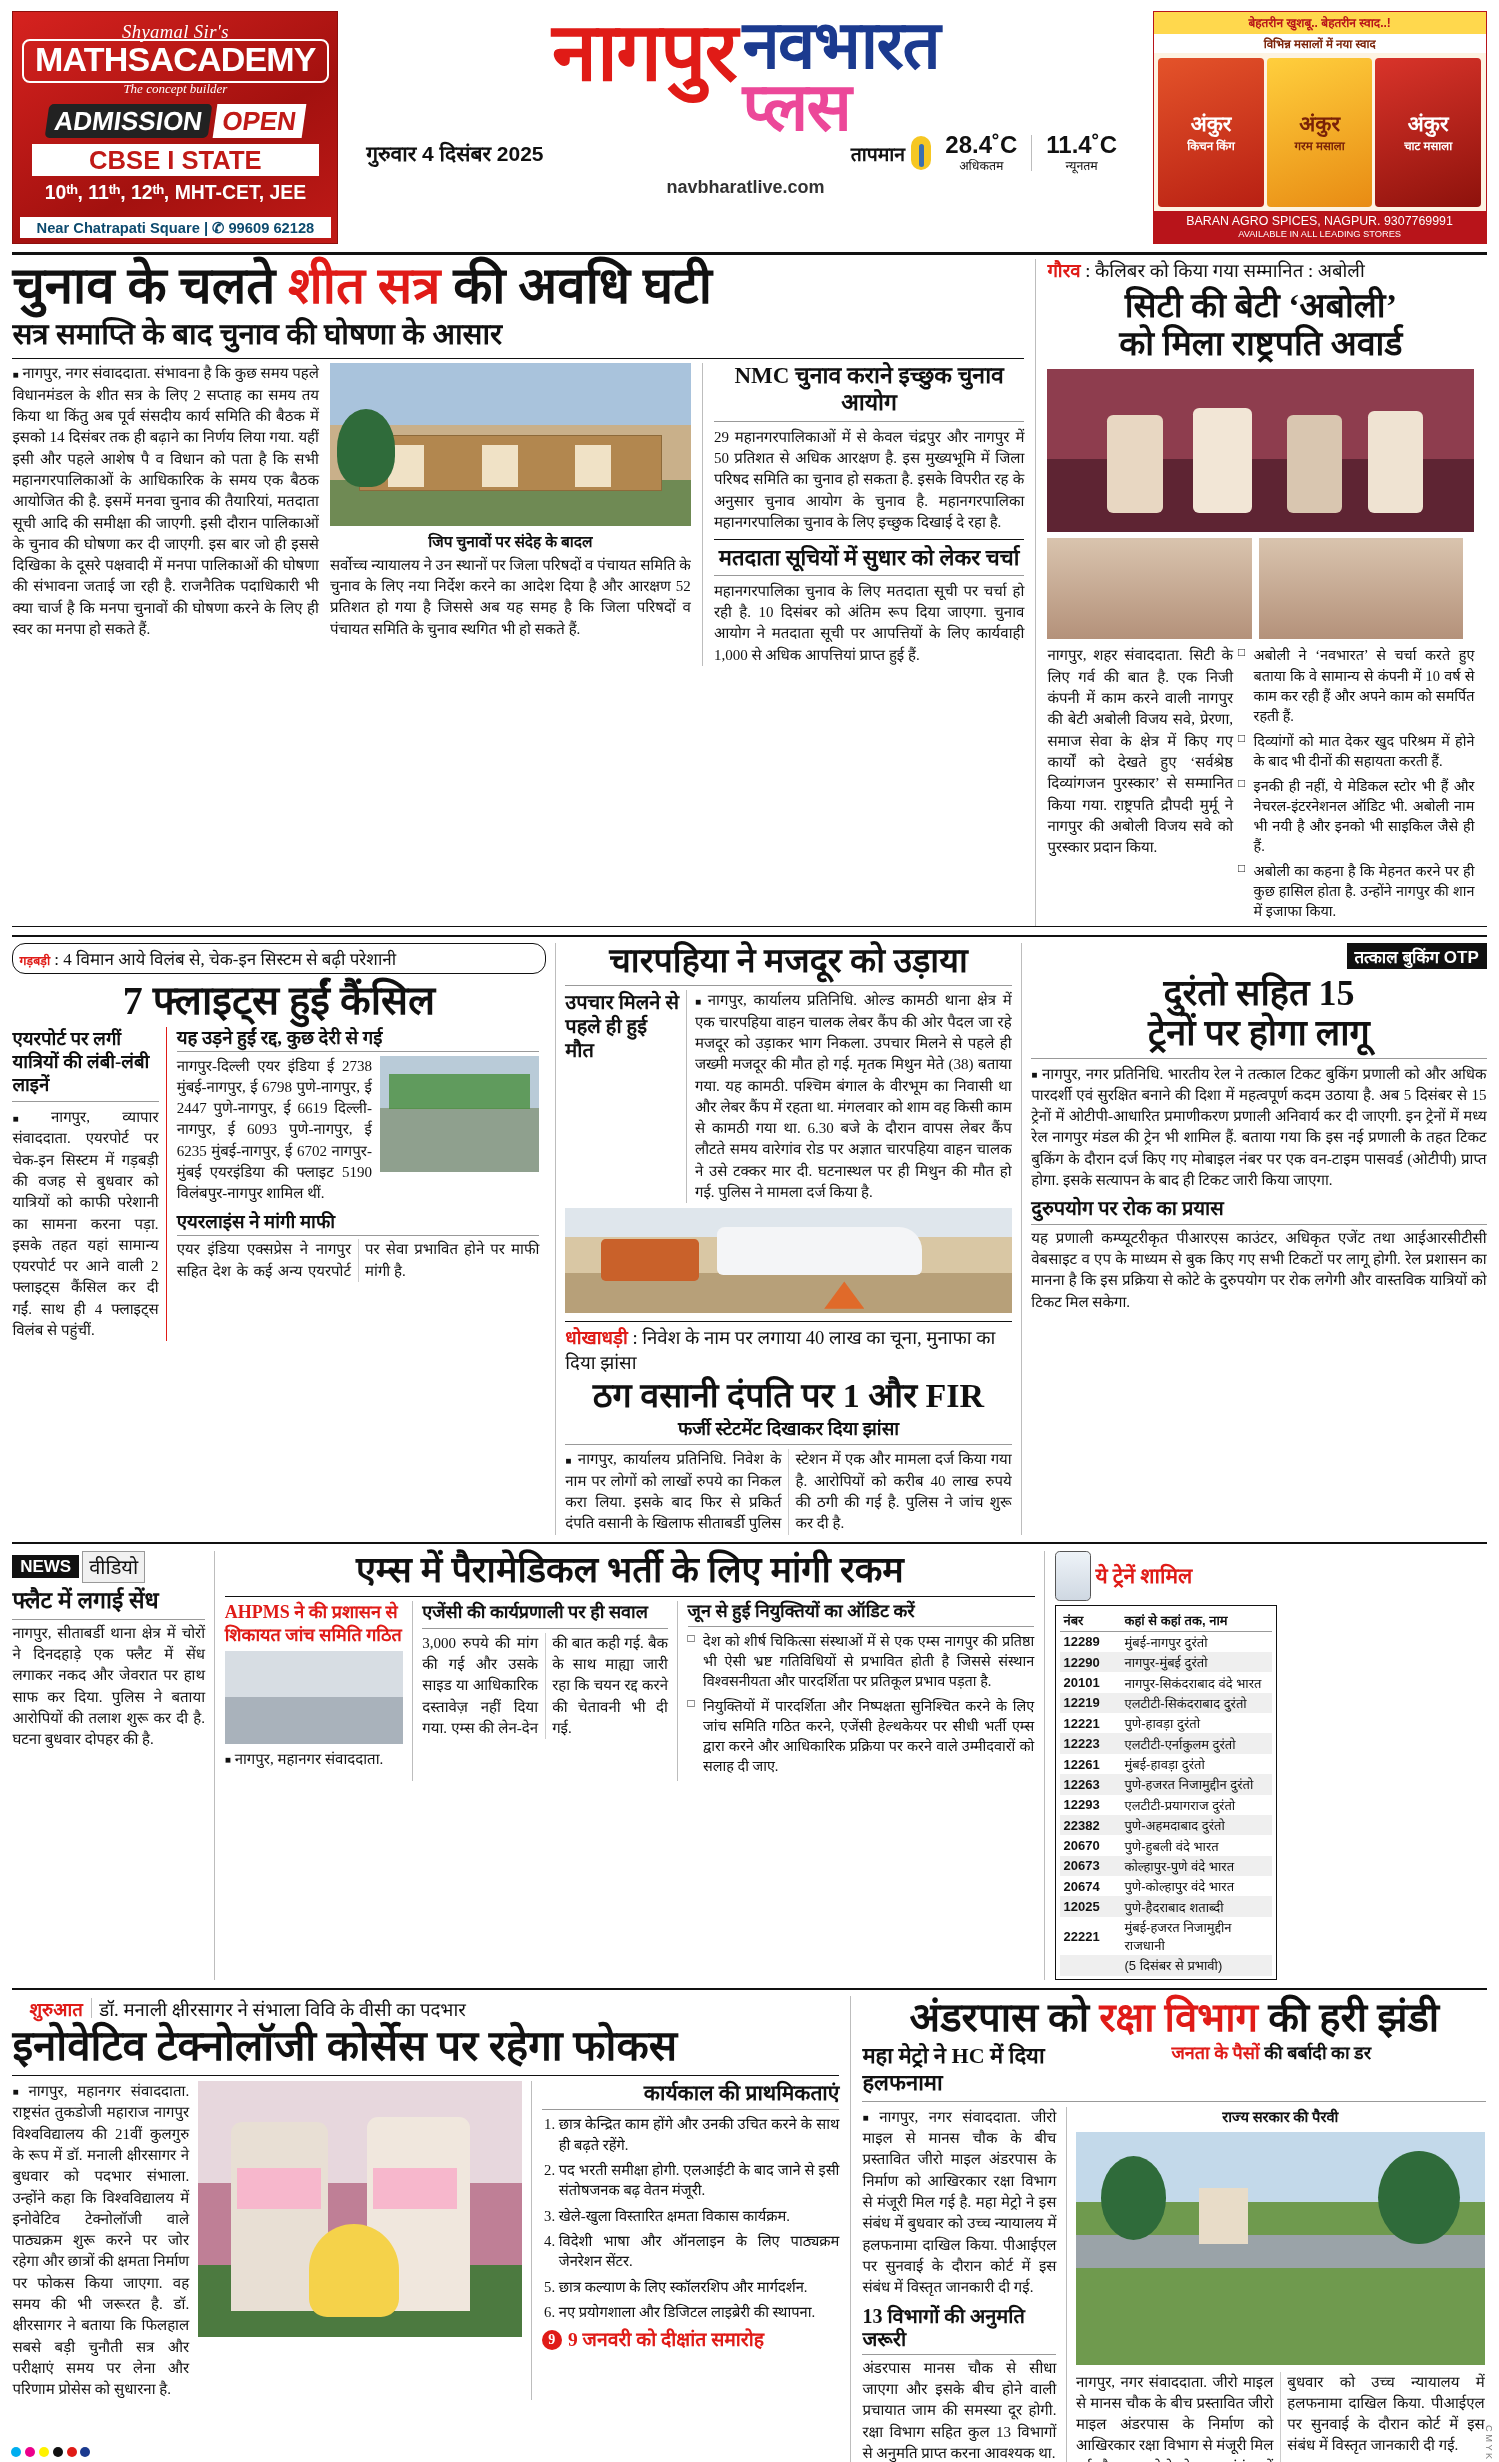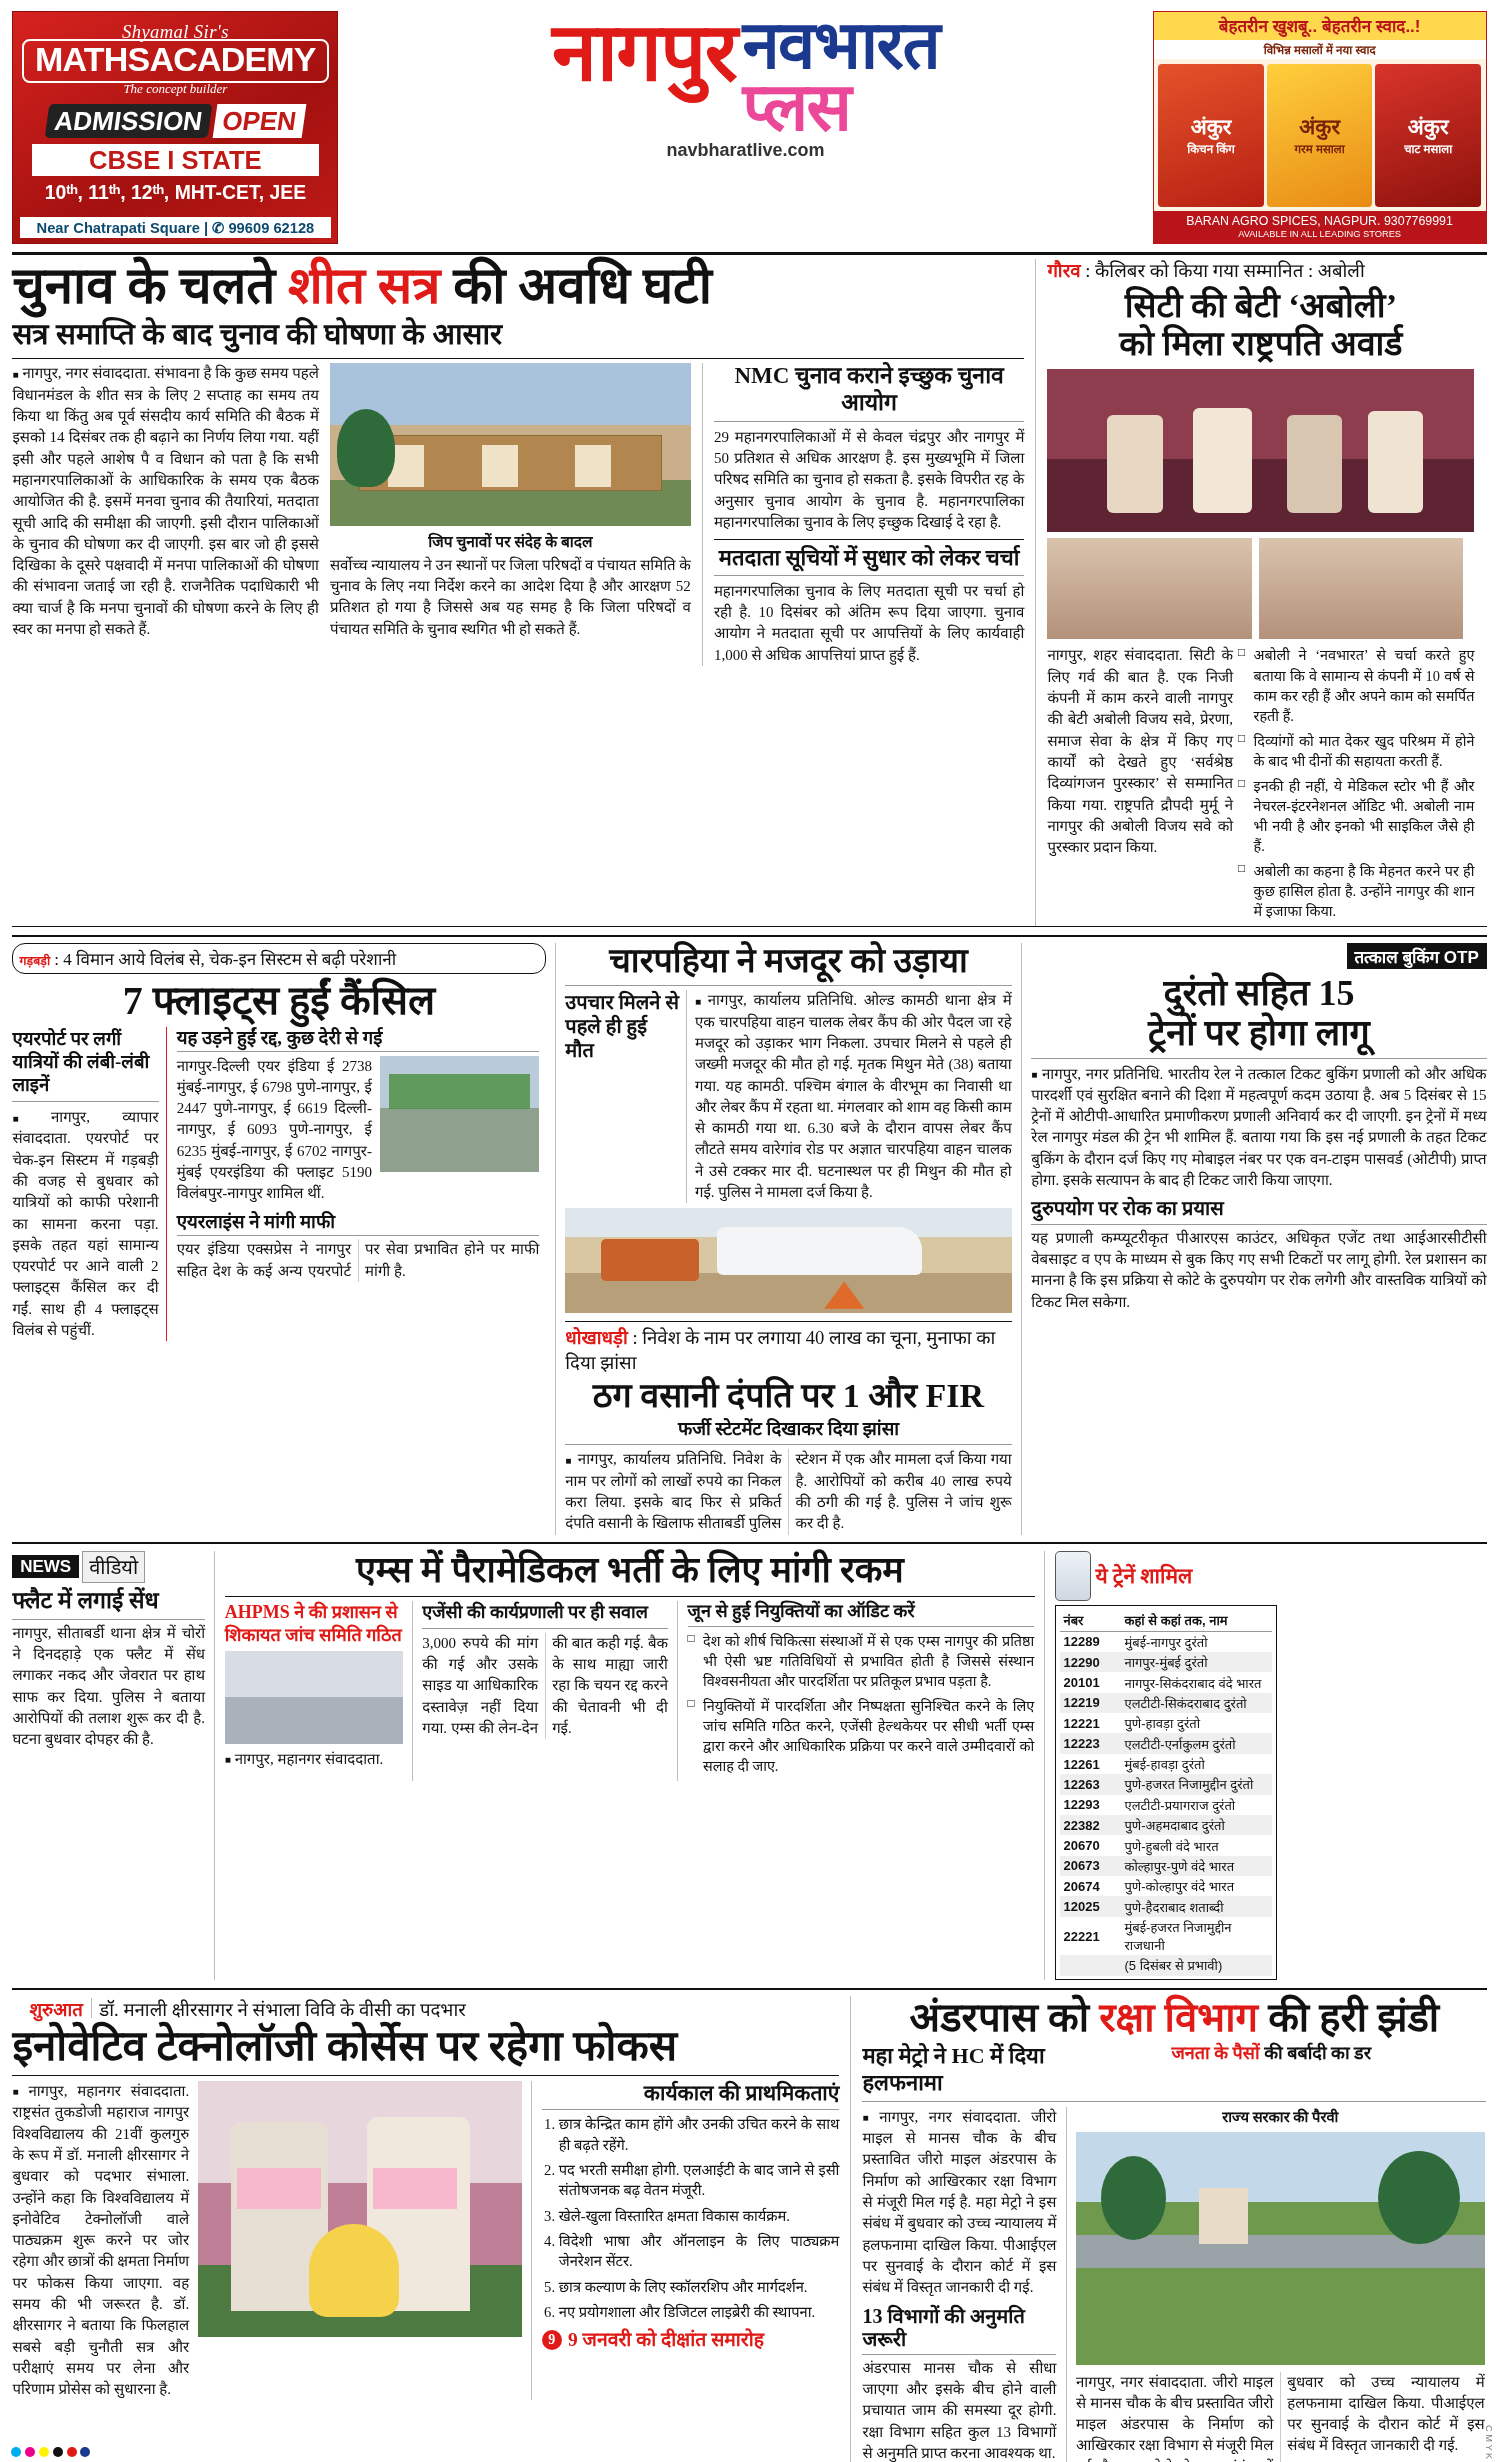--- a/index.html
+++ b/index.html
@@ -61,21 +61,21 @@
   .thermo i { display:block; width:5.4px; height:23px; background:#3a6fb0; border-radius:3.1px; margin-bottom:3.1px; }
   .tval { text-align:center; padding:0 7.8px; }
   .tval .v { font-size:24px; font-weight:bold; line-height:1; }
   .tval .s { font-size:12.4px; }
   .site { text-align:center; font-size:18px; font-family:"Liberation Sans",sans-serif;
       font-weight:bold; color:#333; margin-top:3.1px; }
 
   .ad-right { width:334px; border:1.6px solid #b8141a; background:#fdf3e2; position:relative;
       overflow:hidden; display:flex; flex-direction:column; }
   .ad-right .top { background:#ffd84d; color:#b8141a; font-family:"Liberation Sans",sans-serif;
-      font-weight:bold; font-size:17px; text-align:center; padding:2.3px 0; }
+      font-weight:bold; font-size:12px; text-align:center; padding:2.3px 0; }
   .ad-right .mid { flex:1; display:flex; gap:3.1px; padding:4.7px; }
   .ad-right .pk { flex:1; border-radius:3.9px; display:flex; flex-direction:column;
       align-items:center; justify-content:center; color:#fff; font-family:"Liberation Sans",sans-serif;
       font-weight:bold; font-size:11.6px; text-align:center; line-height:1.15; padding:3.1px; }
   .pk1 { background:linear-gradient(160deg,#e4532a,#b82013); }
   .pk2 { background:linear-gradient(160deg,#ffcf3d,#e88b13); color:#7a2208 !important; }
   .pk3 { background:linear-gradient(160deg,#d9342a,#8e120c); }
   .ad-right .brand { font-size:21px; margin-bottom:2.3px; }
   .ad-right .bot { background:#b8141a; color:#fff; font-size:12.4px; text-align:center;
       font-family:"Liberation Sans",sans-serif; padding:2.3px 1.6px; line-height:1.25; }
@@ -154,20 +154,38 @@
       <div class="near">Near Chatrapati Square  |  ✆ 99609 62128</div>
     </div>
 
     <div class="mast-mid">
       <div class="mast-title">
         <span class="nagpur">नागपुर</span>
         <span class="nav">
           <span>नवभारत</span><br>
           <span class="plus">प्लस</span>
         </span>
+      </div>
+      <div class="mast-meta">
+        <div class="dateline">गुरुवार 4 दिसंबर 2025</div>
+        <div class="temp">
+          <span class="lbl">तापमान</span>
+          <span class="thermo">
+              <i></i>
+            </span>
+          <span class="tval">
+            <span class="v">28.4˚C</span><br>
+            <span class="s">अधिकतम</span>
+          </span>
+          <span class="vsep" style="height:36px"></span>
+          <span class="tval">
+            <span class="v">11.4˚C</span><br>
+            <span class="s">न्यूनतम</span>
+          </span>
+        </div>
       </div>
       <div class="site">navbharatlive.com</div>
     </div>
 
     <div class="ad-right">
       <div class="top">बेहतरीन खुशबू.. बेहतरीन स्वाद..!</div>
       <div class="top" style="background:#fff;color:#7a2208;font-size:11.6px;">विभिन्न मसालों में नया स्वाद</div>
       <div class="mid">
         <div class="pk pk1">
           <span class="brand">अंकुर</span>

